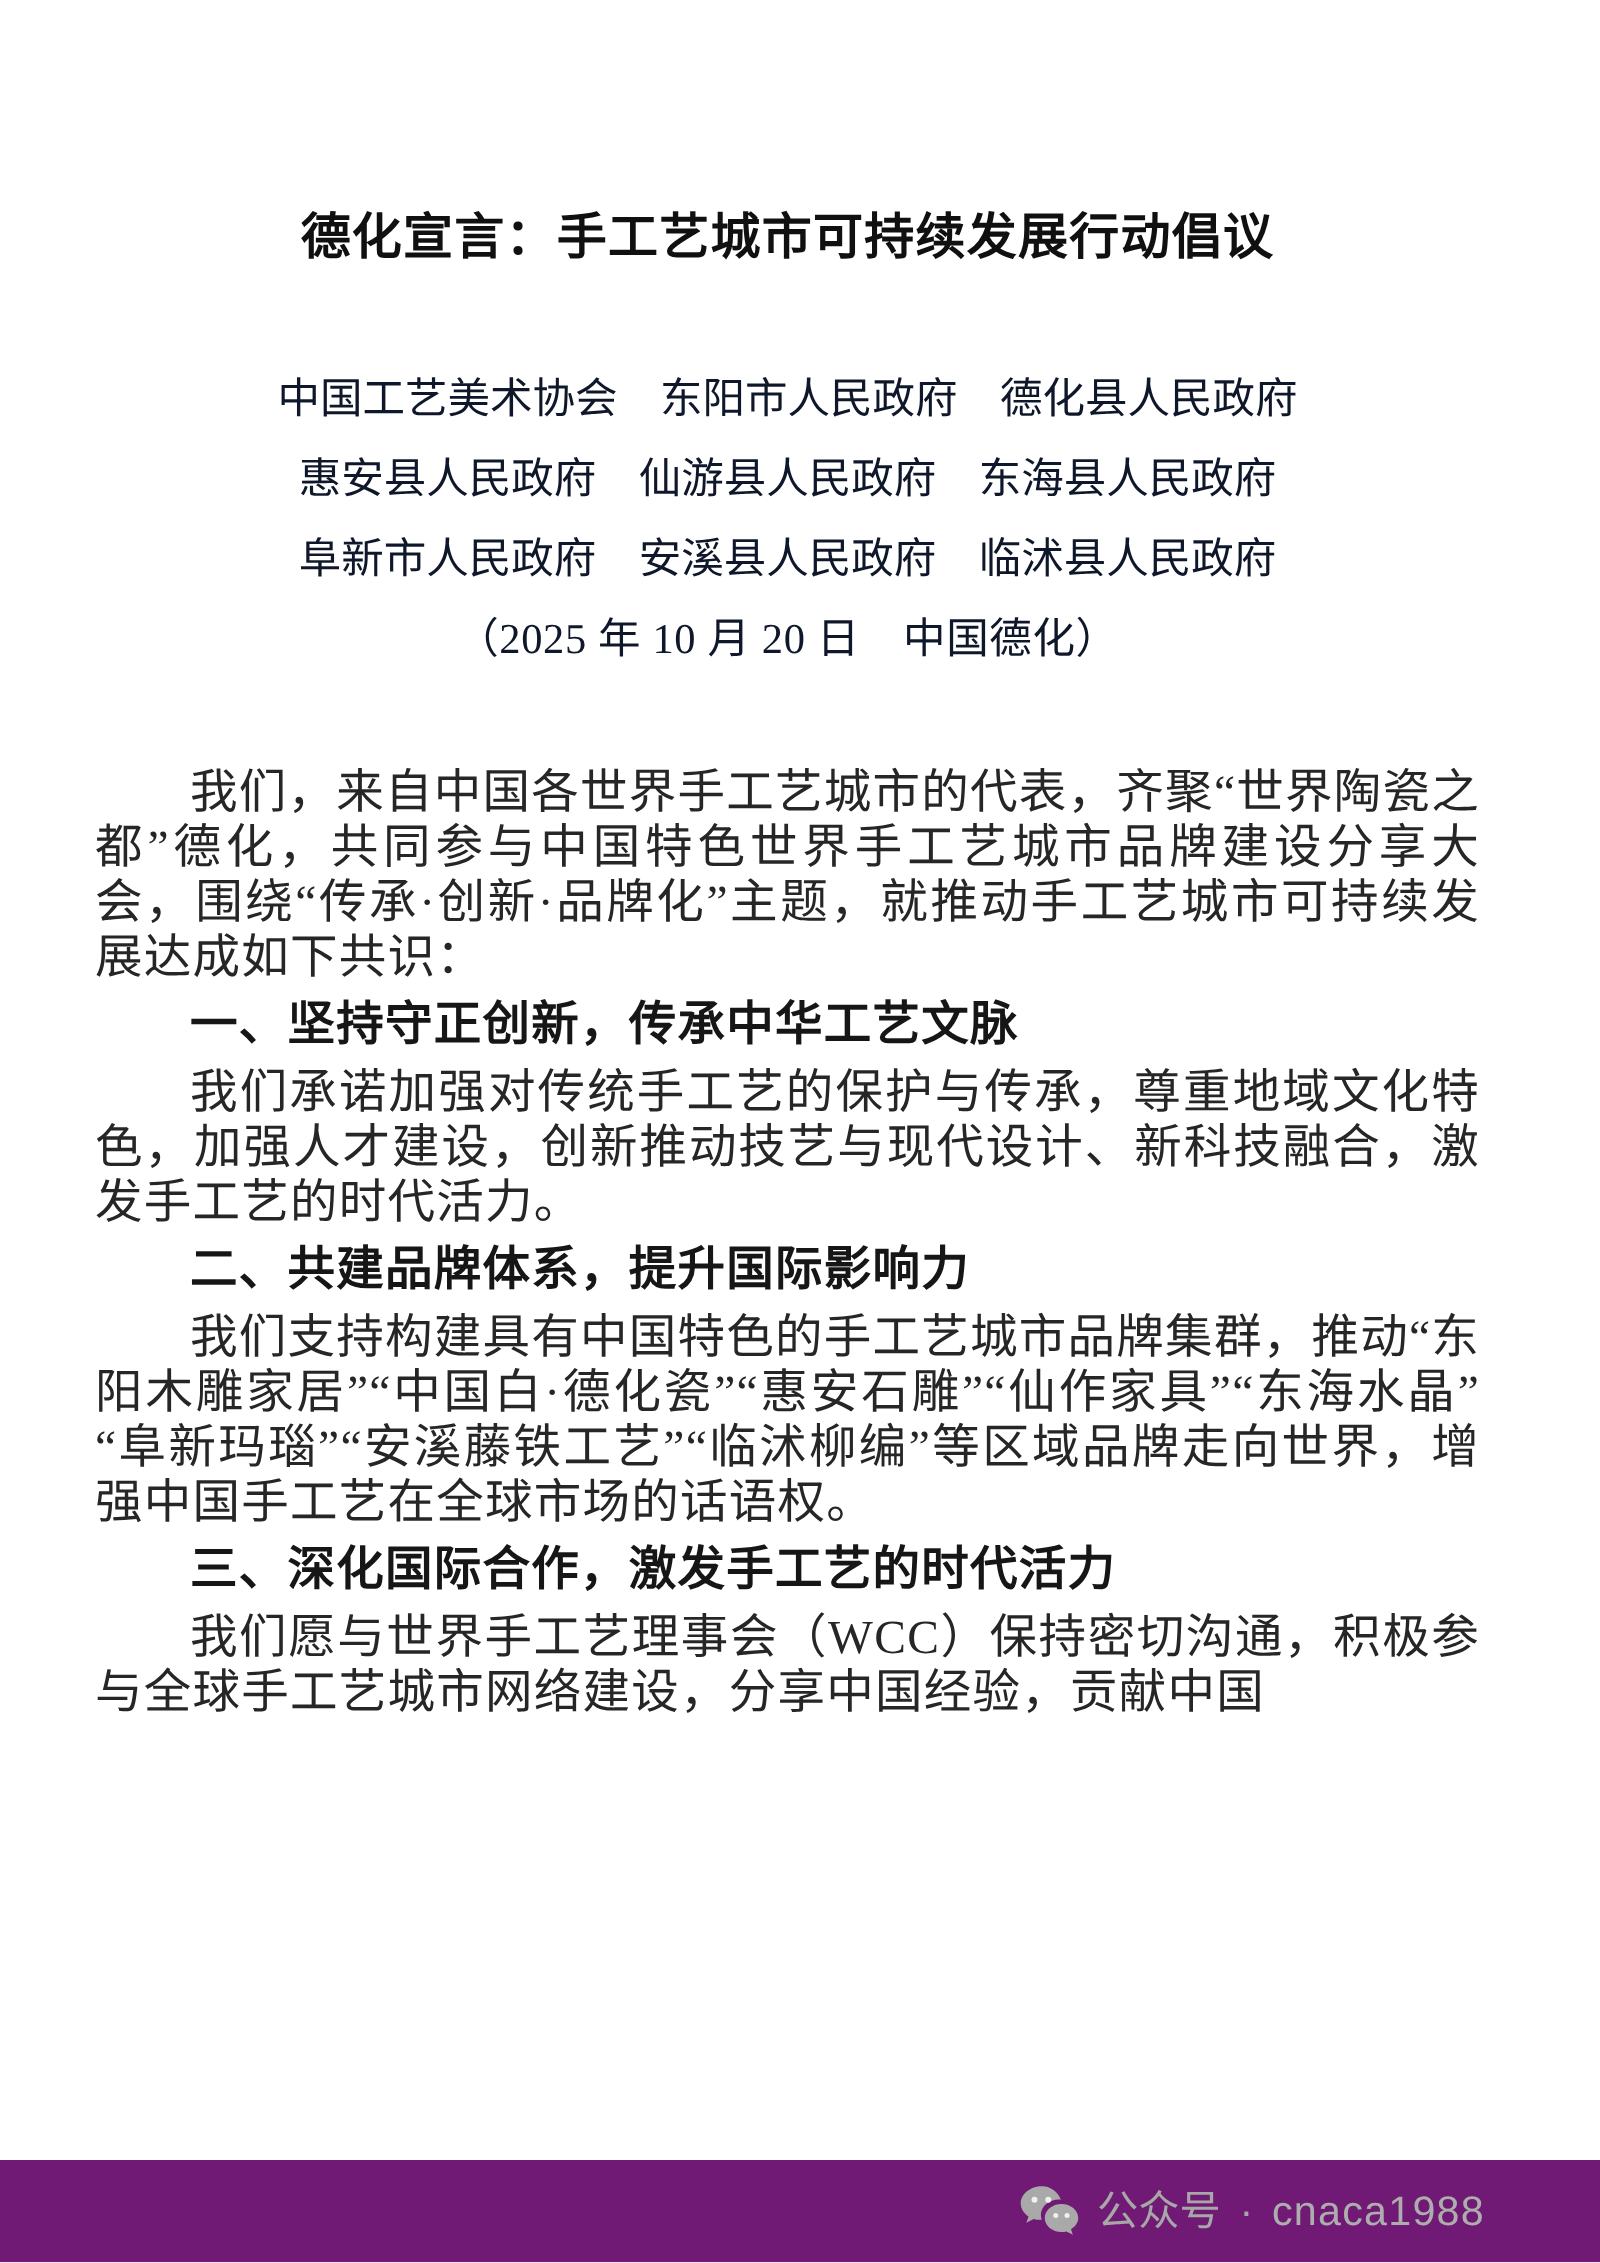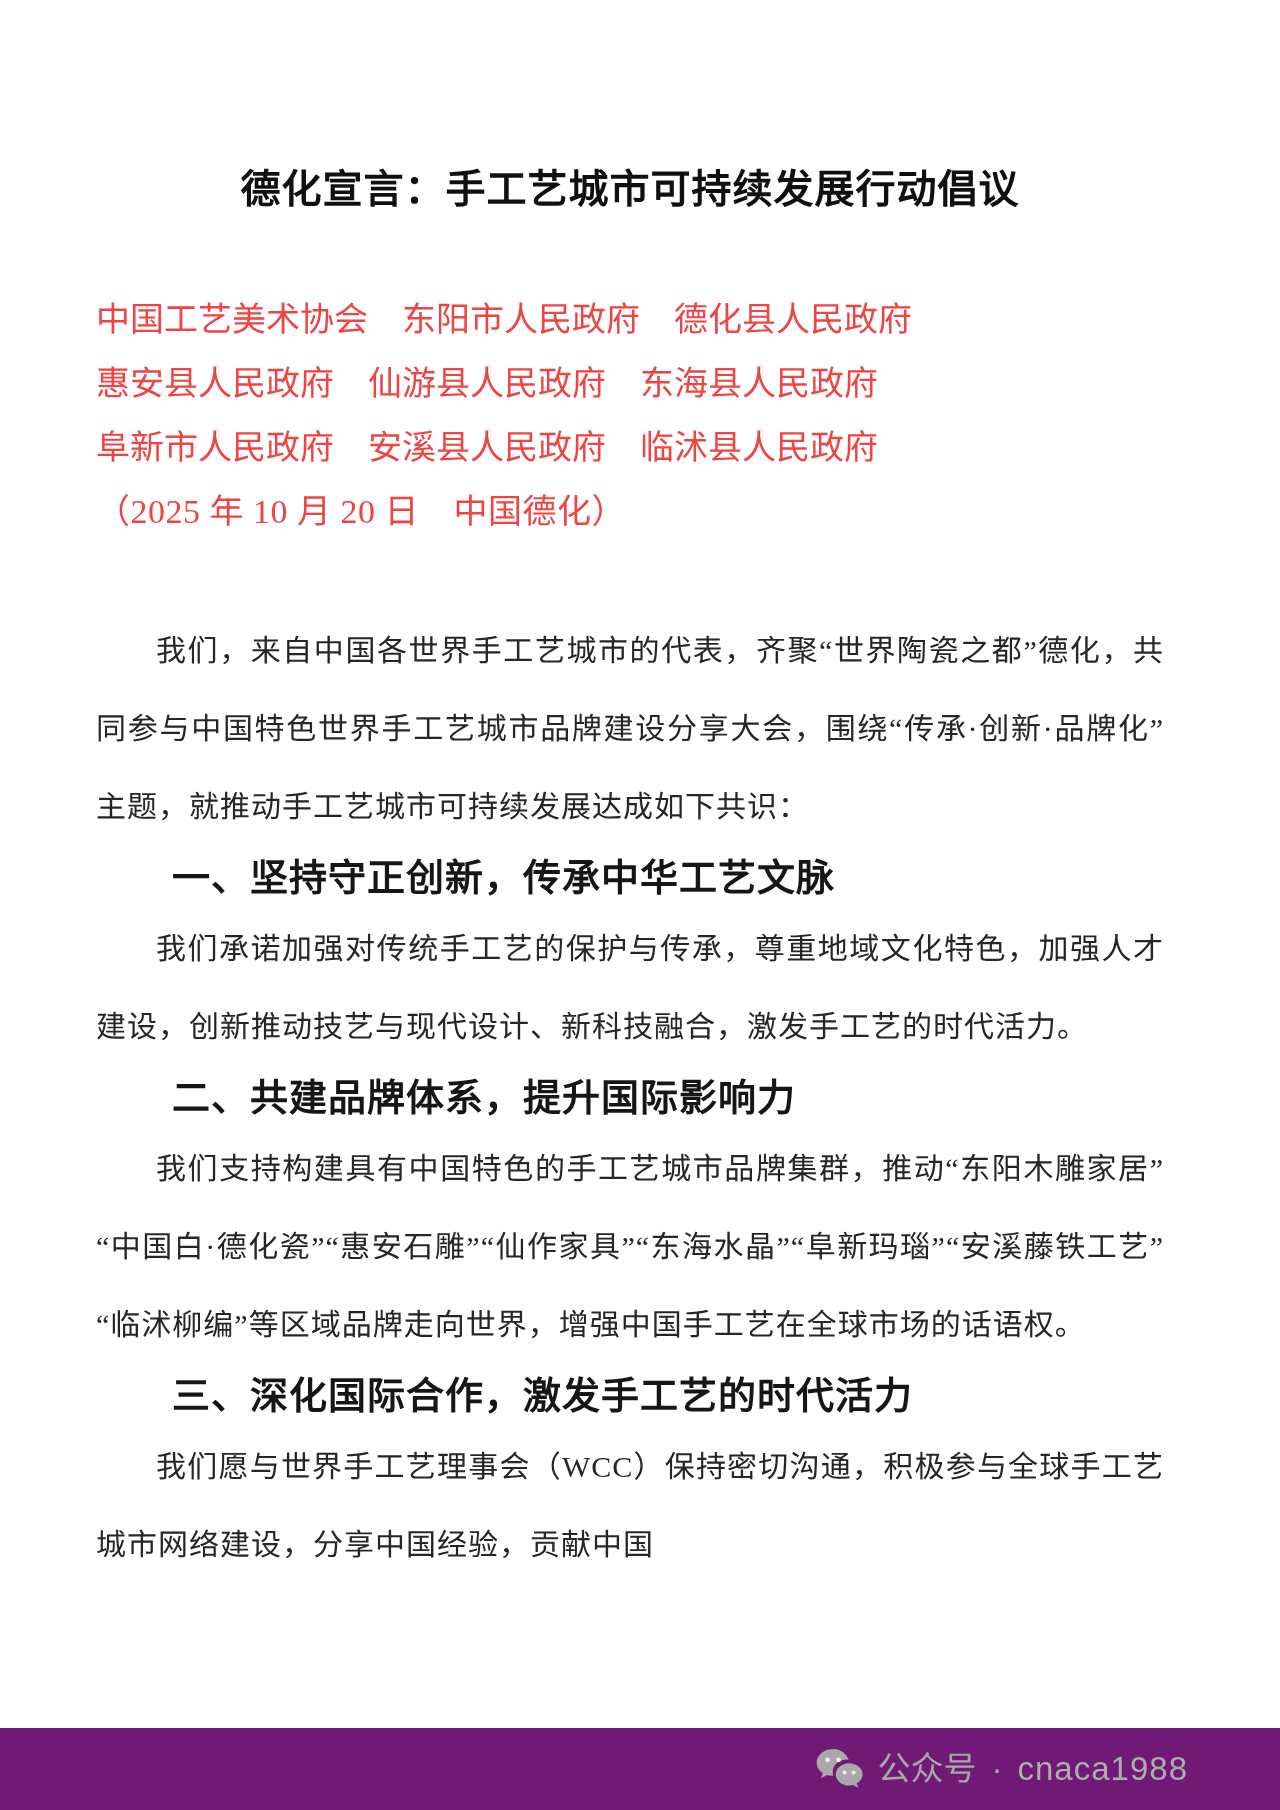--- a/index.html
+++ b/index.html
@@ -7,46 +7,46 @@
     position: relative;
     width: 1280px;
     height: 1810px;
     background: #ffffff;
     overflow: hidden;
     font-family: "Liberation Serif", "DejaVu Serif", serif;
     color: #242424;
   }
   .content {
     box-sizing: border-box;
-    padding: 0 96px;
+    padding: 0 76px;
     width: 1260px;
   }
   .doc-title {
     margin: 158px 0 0 0;
     font-size: 40px;
     line-height: 64px;
     font-weight: 700;
     text-align: center;
     letter-spacing: 1px;
     color: #101010;
   }
   .sig-block {
     margin-top: 66px;
-    text-align: left;
+    text-align: center;
     font-size: 34px;
     line-height: 64px;
-    color: #ef4444;
+    color: #0f172a;
   }
   .sig-line { margin: 0; }
   .date-line { letter-spacing: 0.5px; }
   .body-block { margin-top: 68px; }
   .para {
     margin: 0;
-    font-size: 30px;
-    line-height: 78px;
+    font-size: 38px;
+    line-height: 44px;
     letter-spacing: 1px;
     text-align: justify;
     text-indent: 2em;
     color: #262626;
   }
   .heading {
     margin: 0;
     font-size: 38px;
     line-height: 64px;
     letter-spacing: 1px;

